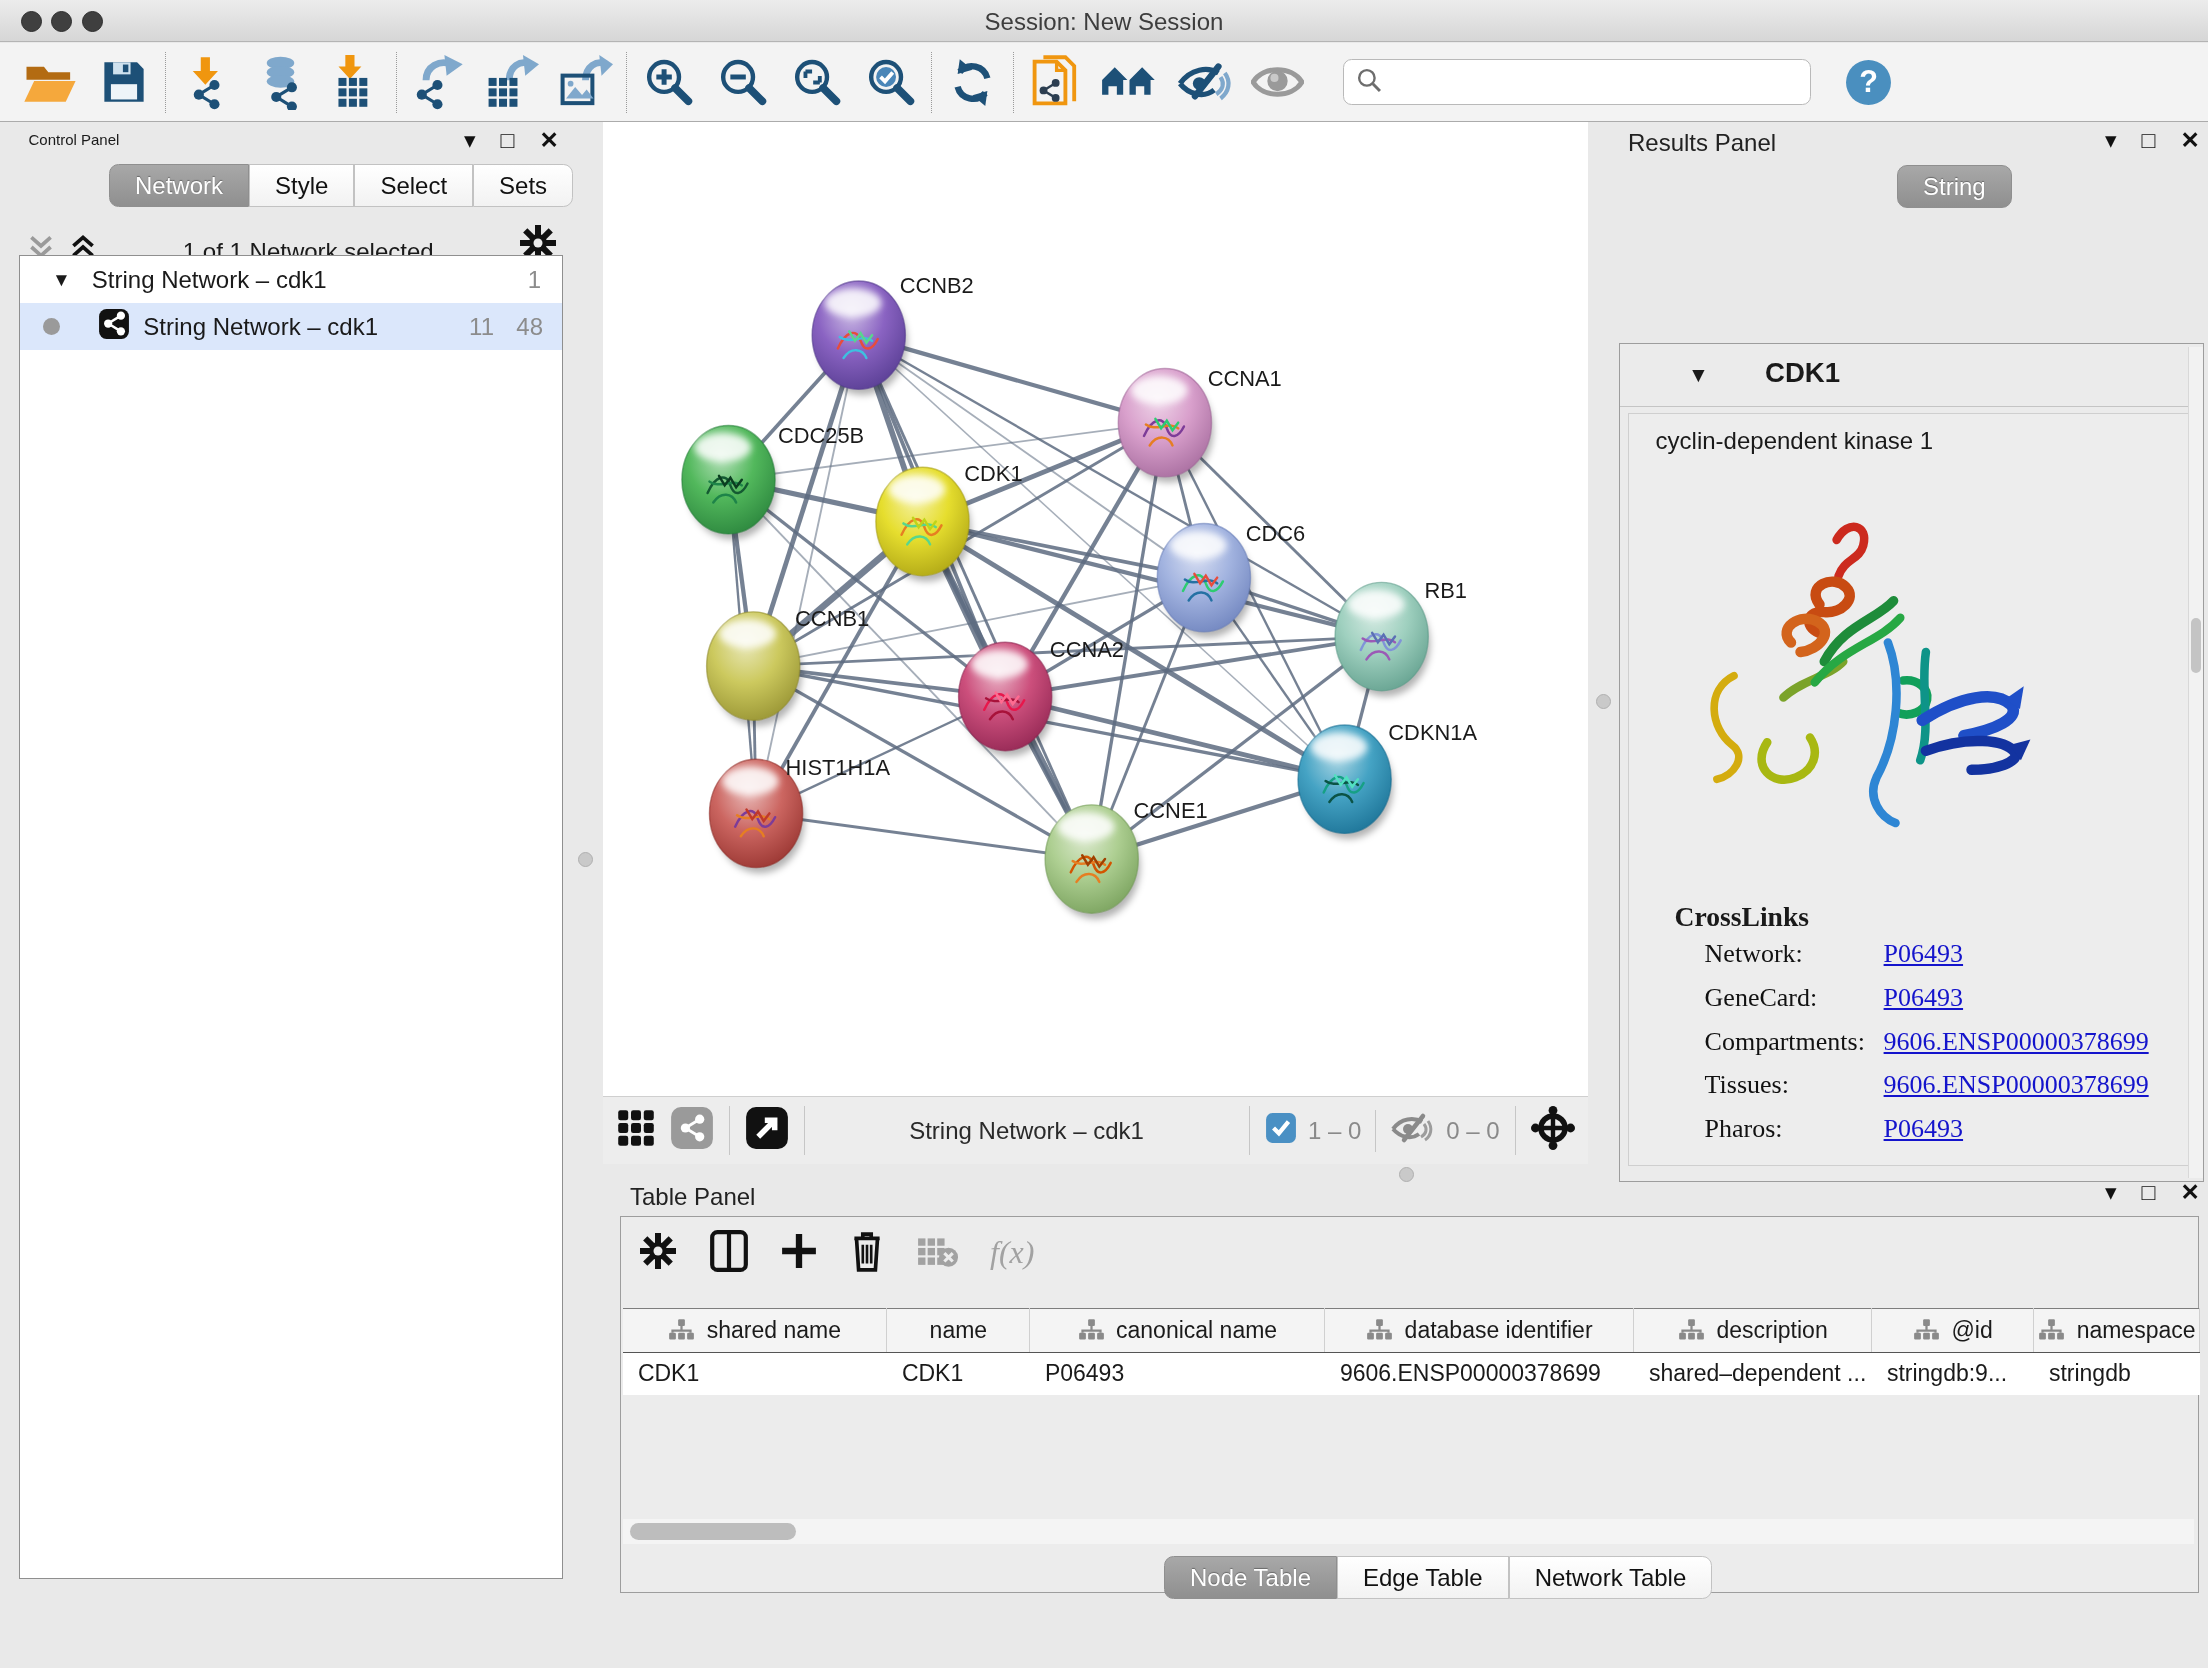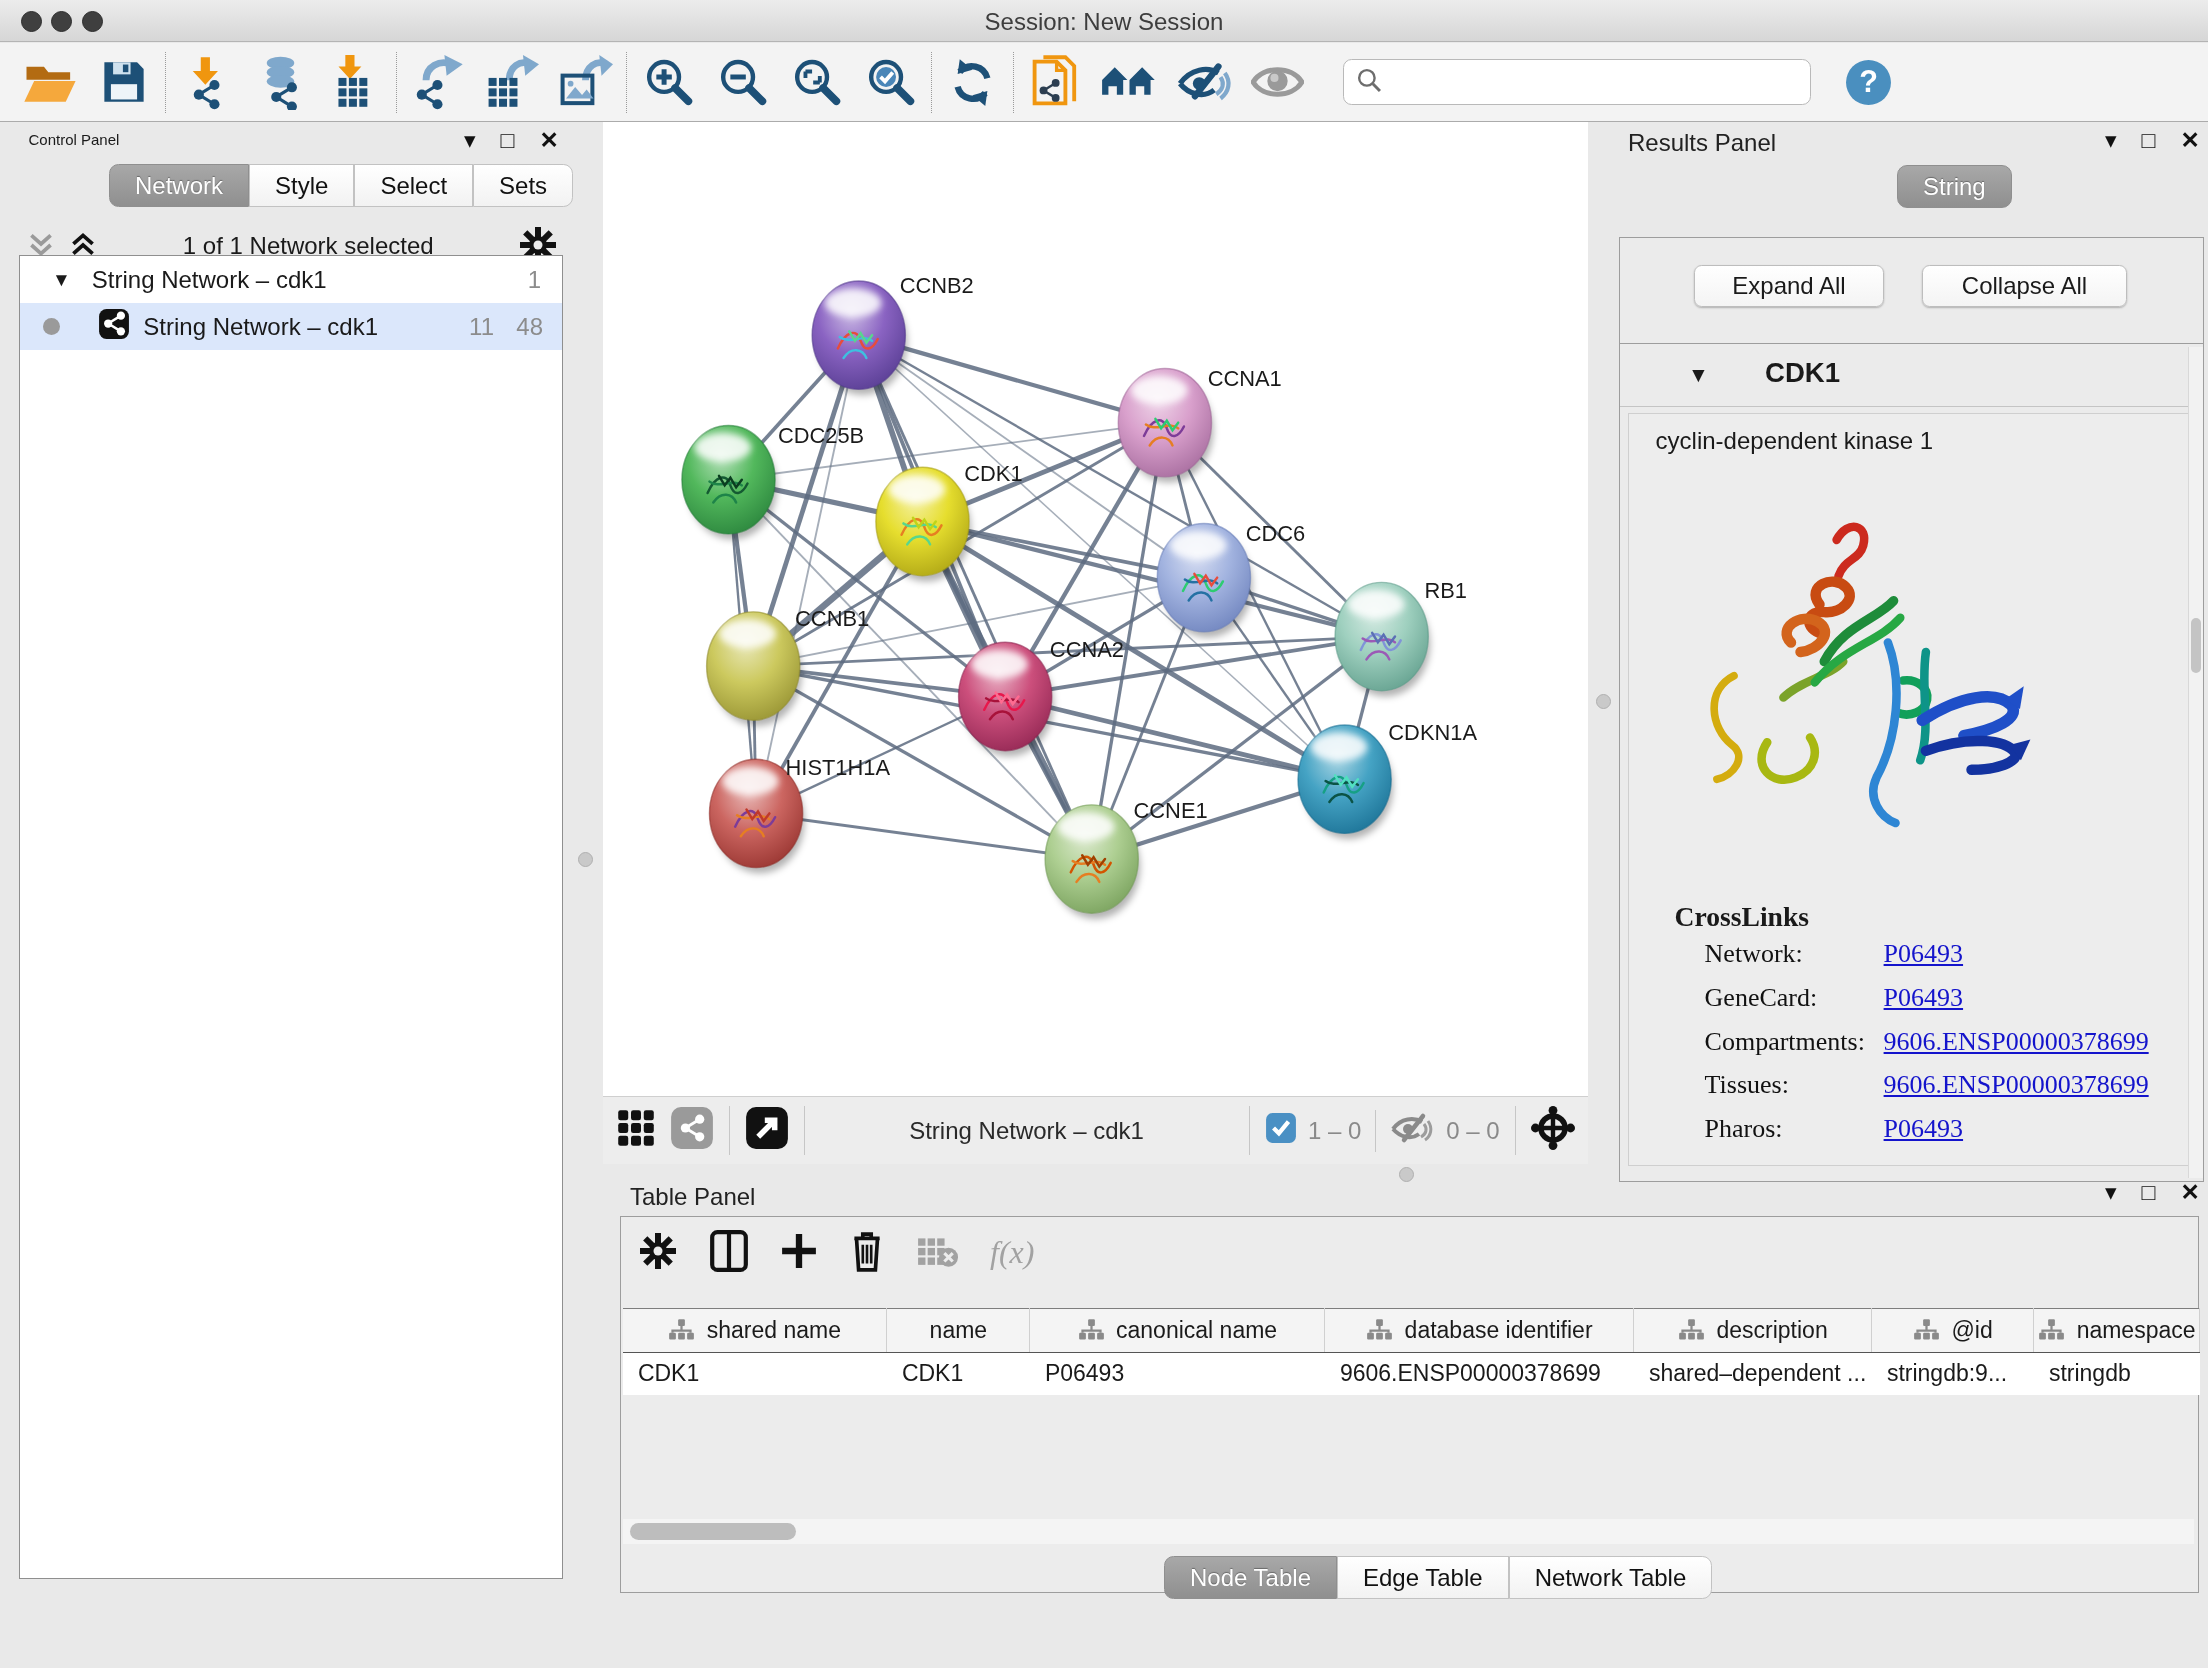--- a/index.html
+++ b/index.html
@@ -288,21 +288,21 @@
   </div>
 
   <div class="abs" style="left:28.5px;top:131px" style2="">Control Panel</div>
   <div class="abs panel-ctrls" style="left:464px;top:129px">
     <span>▾</span>
     <span style="font-weight:bold">□</span>
     <span style="font-weight:bold">✕</span>
   </div>
   <div class="abs" style="left:67px;top:164px" id="cp-tabs"><span class="tab first active">Network</span><span class="tab">Style</span><span class="tab">Select</span><span class="tab last">Sets</span></div>
 
-  <div class="abs" style="left:25px;top:226px;width:533px;height:40px;display:flex;align-items:center;">
+  <div class="abs" style="left:25px;top:226px;width:533px;height:40px;display:flex;align-items:flex-end;">
     <span id="chev-dd"><svg width="32" height="32" viewBox="0 0 30 30">
           <path d="M6,6 15,14 24,6 M6,15 15,23 24,15" stroke="#9a9a9a" stroke-width="3.5" fill="none"></path>
         </svg></span>
     <span id="chev-uu" style="margin-left:9.5px"><svg width="32" height="32" viewBox="0 0 30 30">
           <path d="M6,14 15,6 24,14 M6,23 15,15 24,23" stroke="#111" stroke-width="3.5" fill="none"></path>
         </svg></span>
     <span style="flex:1;text-align:center;font-size:24px">1 of 1 Network selected</span>
     <span id="cp-gear"><svg width="40" height="40" viewBox="0 0 40 40">
           <g fill="#111">
             <circle cx="20" cy="20" r="9"></circle>
@@ -615,24 +615,20 @@
   <div class="abs panel-title" style="left:1628px;top:129px">Results Panel</div>
   <div class="abs panel-ctrls" style="left:2105px;top:129px">
     <span>▾</span>
     <span style="font-weight:bold">□</span>
     <span style="font-weight:bold">✕</span>
   </div>
   <div class="abs" style="left:1855px;top:165px">
     <span class="tab only active">String</span>
   </div>
 
-  <div id="rp-box1" class="abs">
-    <div class="rp-btn" style="left:74px;width:190px">Expand All</div>
-    <div class="rp-btn" style="left:302px;width:205px">Collapse All</div>
-  </div>
 
   <div id="rp-box2" class="abs">
     <div style="position:relative;height:63px;border-bottom:1.9px solid #c4c4c4;">
       <span style="position:absolute;left:68px;top:19px;font-size:21px">▼</span>
       <span style="position:absolute;left:145px;top:13.3px;font-size:27.6px;font-weight:bold">CDK1</span>
     </div>
     <div style="position:relative;margin:5.7px 7.6px 0 7.6px;height:753px;background:#ededed;border:1px solid #cfcfcf;">
       <div style="position:absolute;left:27px;top:13.3px;font-size:24px">cyclin-dependent kinase 1</div>
       <svg id="ribbon-svg" style="position:absolute;left:48px;top:86px" width="380" height="380" viewBox="0 0 400 400">
         <path d="M168,42 C180,20 202,26 196,48 C192,63 176,62 170,80" stroke="#cc2a1e" stroke-width="9" fill="none" stroke-linecap="round"></path>

